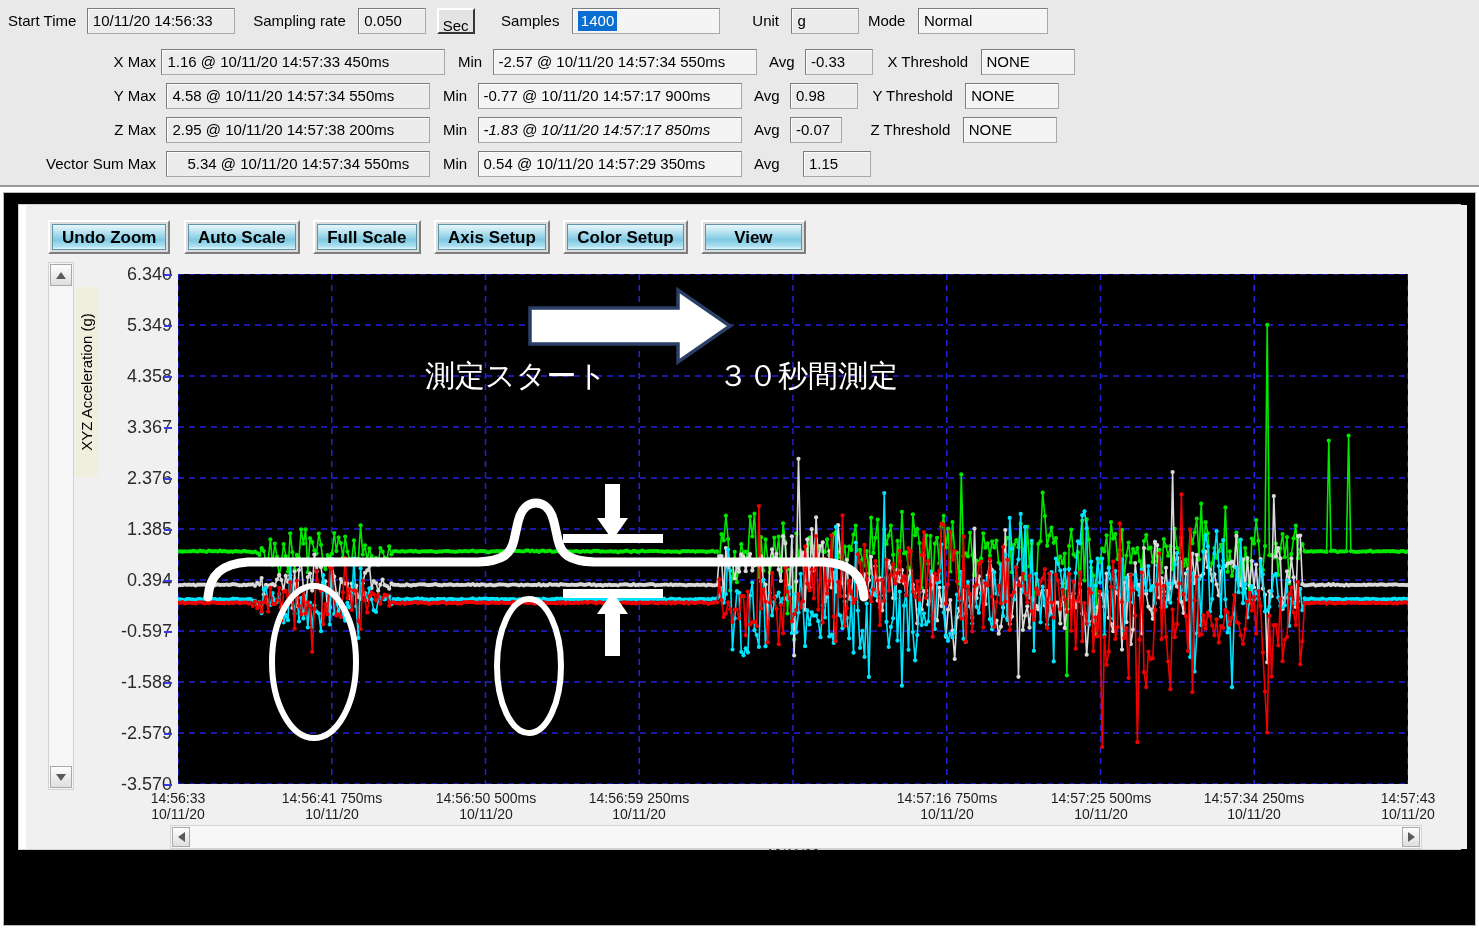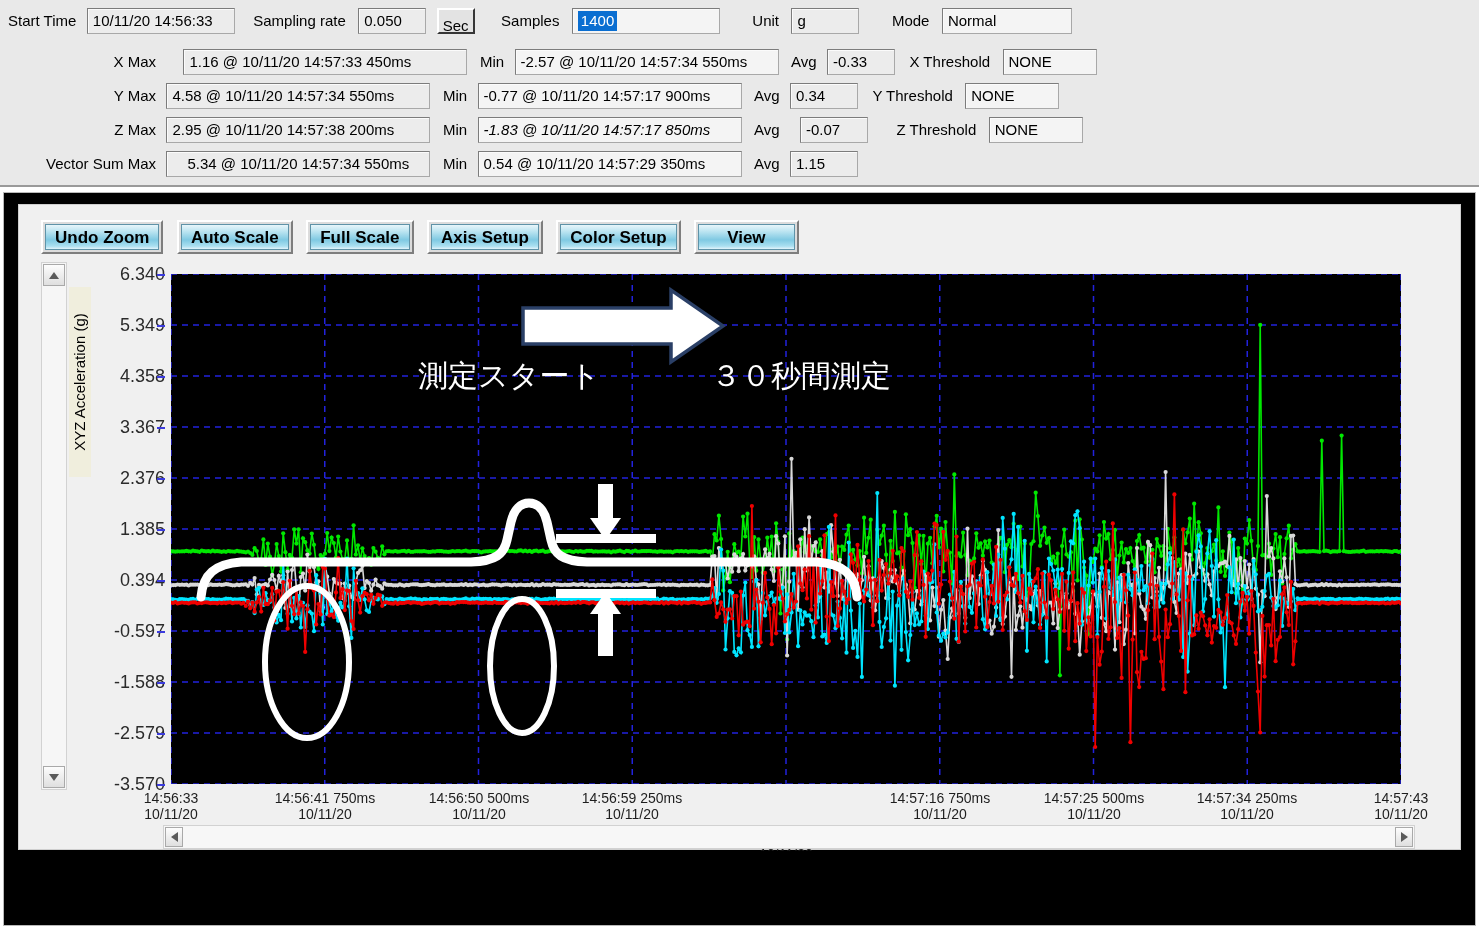--- a/index.html
+++ b/index.html
@@ -53,21 +53,21 @@
     position:absolute; left:3px; top:192px; width:1473px; height:734px;
     background:#000000;
     border:1px solid #b9b9b9;
   }
   #frame-inner {
     position:absolute; left:14px; top:11px; width:1443px; height:646px;
     background:#ffffff;
     border:1px solid #cfcfcf;
   }
   #panel {
-    position:absolute; left:0px; top:0px; width:1441px; height:644px;
+    position:absolute; left:7px; top:0px; width:1441px; height:644px;
     background:#f0f0f0;
   }
 
   
   #toolbar { position:absolute; left:22px; top:15px; height:34px; }
   .tbtn {
     display:inline-block; vertical-align:top;
     height:34px; margin-right:9px;
     padding:2px;
     background:#dcdcdc;
@@ -162,64 +162,64 @@
   <div class="hdr-row" style="left:8px; top:8px;">
     <span class="lbl">Start Time</span>
     <span class="fld" style="width:148px; margin-left:6px;">10/11/20 14:56:33</span>
     <span class="lbl" style="margin-left:14px;">Sampling rate</span>
     <span class="fld" style="width:68px; margin-left:8px;">0.050</span>
     <span class="btn-sec" style="margin-left:6px;">Sec</span>
     <span class="lbl" style="margin-left:22px;">Samples</span>
     <span class="fld white" style="width:148px; margin-left:8px;"><span class="sel-text">1400</span></span>
     <span class="lbl" style="margin-left:28px;">Unit</span>
     <span class="fld" style="width:68px; margin-left:8px;">g</span>
-    <span class="lbl" style="margin-left:28px;">Mode</span>
+    <span class="lbl" style="margin-left:4px;">Mode</span>
     <span class="fld white" style="width:130px; margin-left:8px;">Normal</span>
   </div>
 
   <div class="hdr-row" style="left:8px; top:49px;">
     <span class="lbl" style="width:148px; text-align:right;">X  Max</span>
-    <span class="fld" style="width:284px; margin-left:23px;">1.16 @ 10/11/20 14:57:33 450ms</span>
+    <span class="fld" style="width:284px; margin-left:1px;">1.16 @ 10/11/20 14:57:33 450ms</span>
     <span class="lbl" style="margin-left:8px;">Min</span>
     <span class="fld white" style="width:264px; margin-left:6px;">-2.57 @ 10/11/20 14:57:34 550ms</span>
     <span class="lbl" style="margin-left:8px;">Avg</span>
     <span class="fld" style="width:68px; margin-left:6px;">-0.33</span>
     <span class="lbl" style="margin-left:10px;">X Threshold</span>
     <span class="fld white" style="width:94px; margin-left:8px;">NONE</span>
   </div>
 
   <div class="hdr-row" style="left:8px; top:83px;">
     <span class="lbl" style="width:148px; text-align:right;">Y Max</span>
     <span class="fld" style="width:264px; margin-left:6px;">4.58 @ 10/11/20 14:57:34 550ms</span>
     <span class="lbl" style="margin-left:8px;">Min</span>
     <span class="fld white" style="width:264px; margin-left:6px;">-0.77 @ 10/11/20 14:57:17 900ms</span>
     <span class="lbl" style="margin-left:8px;">Avg</span>
-    <span class="fld" style="width:68px; margin-left:6px;">0.34</span>
+    <span class="fld" style="width:68px; margin-left:6px;">0.98</span>
     <span class="lbl" style="margin-left:10px;">Y Threshold</span>
     <span class="fld white" style="width:94px; margin-left:8px;">NONE</span>
   </div>
 
   <div class="hdr-row" style="left:8px; top:117px;">
     <span class="lbl" style="width:148px; text-align:right;">Z  Max</span>
     <span class="fld" style="width:264px; margin-left:6px;">2.95 @ 10/11/20 14:57:38 200ms</span>
     <span class="lbl" style="margin-left:8px;">Min</span>
     <span class="fld white" style="width:264px; margin-left:6px;font-style:italic;">-1.83 @ 10/11/20 14:57:17 850ms</span>
     <span class="lbl" style="margin-left:8px;">Avg</span>
-    <span class="fld" style="width:68px; margin-left:16px;">-0.07</span>
+    <span class="fld" style="width:52px; margin-left:6px;">-0.07</span>
     <span class="lbl" style="margin-left:24px;">Z Threshold</span>
     <span class="fld white" style="width:94px; margin-left:8px;">NONE</span>
   </div>
 
   <div class="hdr-row" style="left:8px; top:151px;">
     <span class="lbl" style="width:148px; text-align:right;">Vector Sum Max</span>
     <span class="fld" style="width:264px; margin-left:6px;padding-left:20px;">5.34 @ 10/11/20 14:57:34 550ms</span>
     <span class="lbl" style="margin-left:8px;">Min</span>
     <span class="fld white" style="width:264px; margin-left:6px;">0.54 @ 10/11/20 14:57:29 350ms</span>
     <span class="lbl" style="margin-left:8px;">Avg</span>
-    <span class="fld" style="width:68px; margin-left:6px;">1.15</span>
+    <span class="fld" style="width:68px; margin-left:19px;">1.15</span>
   </div>
 </div>
 
 <div id="frame-outer">
   <div id="frame-inner">
     <div id="panel">
 
       <div id="toolbar">
         <span class="tbtn"><span>Undo Zoom</span></span>
         <span class="tbtn"><span>Auto Scale</span></span>

